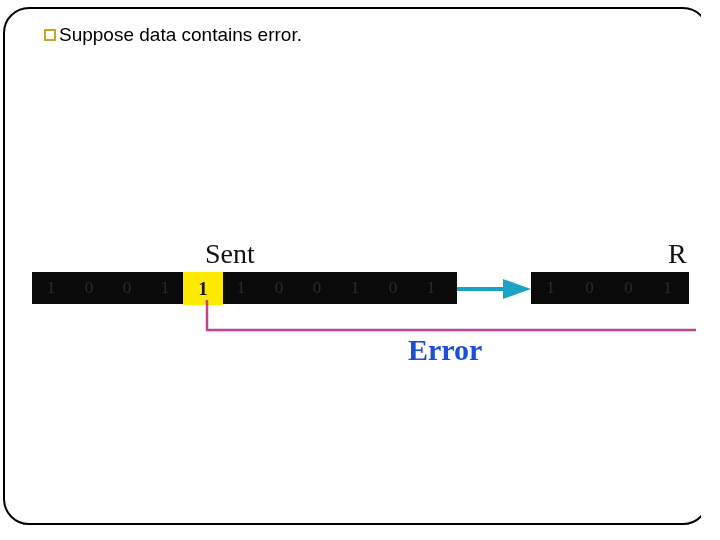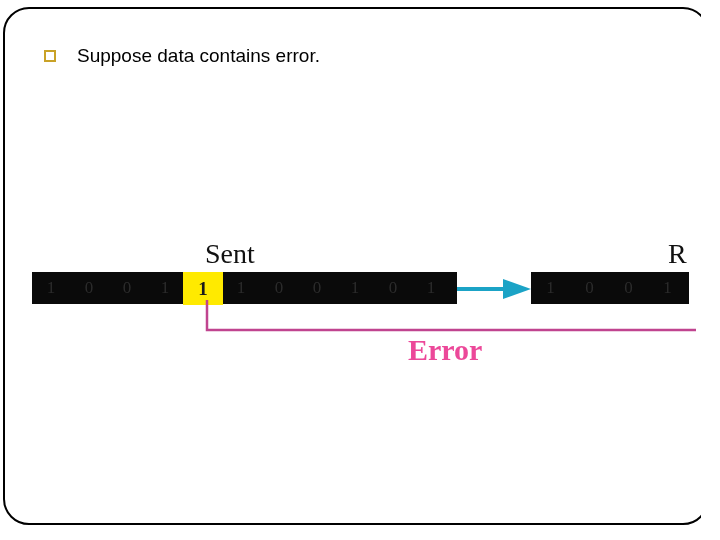--- a/index.html
+++ b/index.html
@@ -40,24 +40,24 @@
     top: 0px;
     width: 19px;
     height: 540px;
     background: #ffffff;
   }
 
   
   #bullet-row {
     position: absolute;
     left: 44px;
-    top: 46px;
+    top: 25px;
     display: flex;
     align-items: center;
-    gap: 21px;
+    gap: 3px;
   }
   #bullet-square {
     width: 12px;
     height: 12px;
     border: 2px solid #c9a227;
     background: #ffffff;
     box-sizing: border-box;
     flex: 0 0 auto;
   }
   #bullet-text {
@@ -141,21 +141,21 @@
     width: 22px;
   }
 
   #error-label {
     position: absolute;
     left: 408px;
     top: 333px;
     font-family: "Liberation Serif", serif;
     font-weight: 700;
     font-size: 30px;
-    color: #ec4899;
+    color: #1d4ed8;
     white-space: nowrap;
   }
 
   
   #transmit-arrow {
     position: absolute;
     left: 457px;
     top: 278px;
     width: 76px;
     height: 22px;

